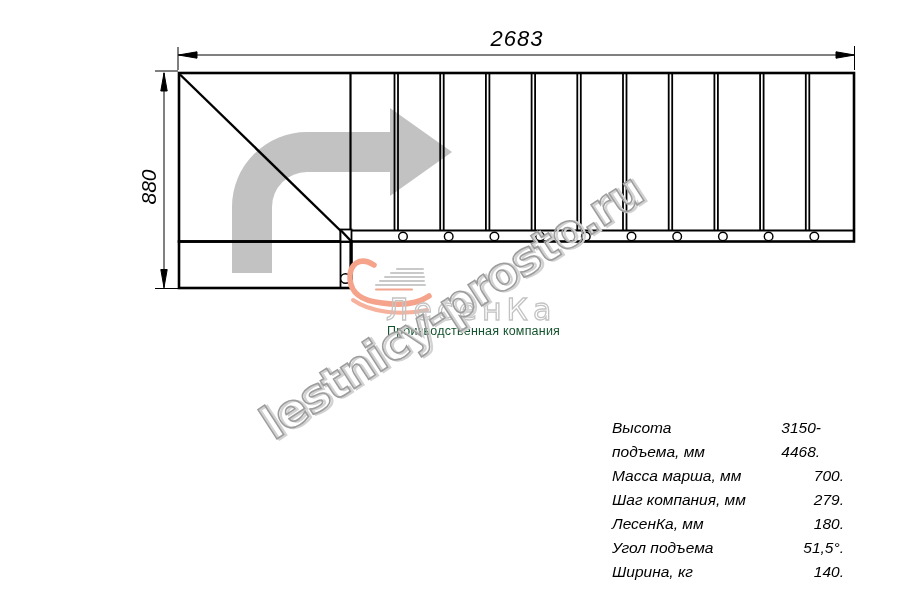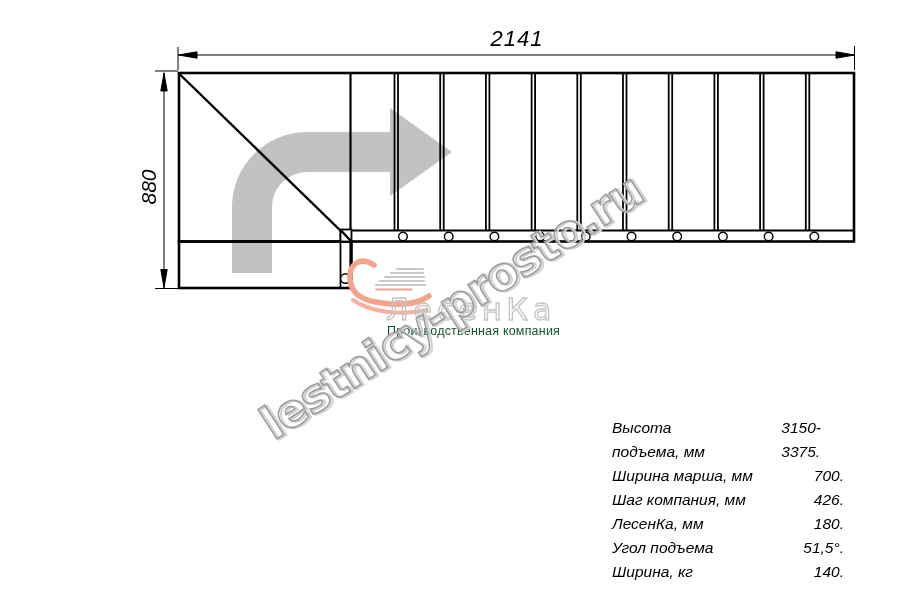--- a/index.html
+++ b/index.html
@@ -98,37 +98,37 @@
         <line x1="385" y1="277" x2="424" y2="277"></line>
         <line x1="380" y1="281" x2="424" y2="281"></line>
         <line x1="376" y1="285" x2="425" y2="285"></line>
       </g>
       <line x1="376" y1="289.5" x2="412" y2="289.5" stroke="#f2a58e" stroke-width="2"></line>
     </g>
 
     <text class="logo-name-text" x="386" y="320">ЛесенКа</text>
   </svg>
 
-  <div class="dim-label dim-w">2141</div>
+  <div class="dim-label dim-w">2683</div>
   <div class="dim-label dim-h">880</div>
 
   <div class="logo-tagline">Производственная компания</div>
 
   <div class="specs" id="specs">
       <div class="spec-row">
         <span>Высота подъема, мм</span>
-        <span>3150-3375.</span>
+        <span>3150-4468.</span>
       </div>
       <div class="spec-row">
-        <span>Ширина марша, мм</span>
+        <span>Масса марша, мм</span>
         <span>700.</span>
       </div>
       <div class="spec-row">
         <span>Шаг компания, мм</span>
-        <span>426.</span>
+        <span>279.</span>
       </div>
       <div class="spec-row">
         <span>ЛесенКа, мм</span>
         <span>180.</span>
       </div>
       <div class="spec-row">
         <span>Угол подъема</span>
         <span>51,5°.</span>
       </div>
       <div class="spec-row">

